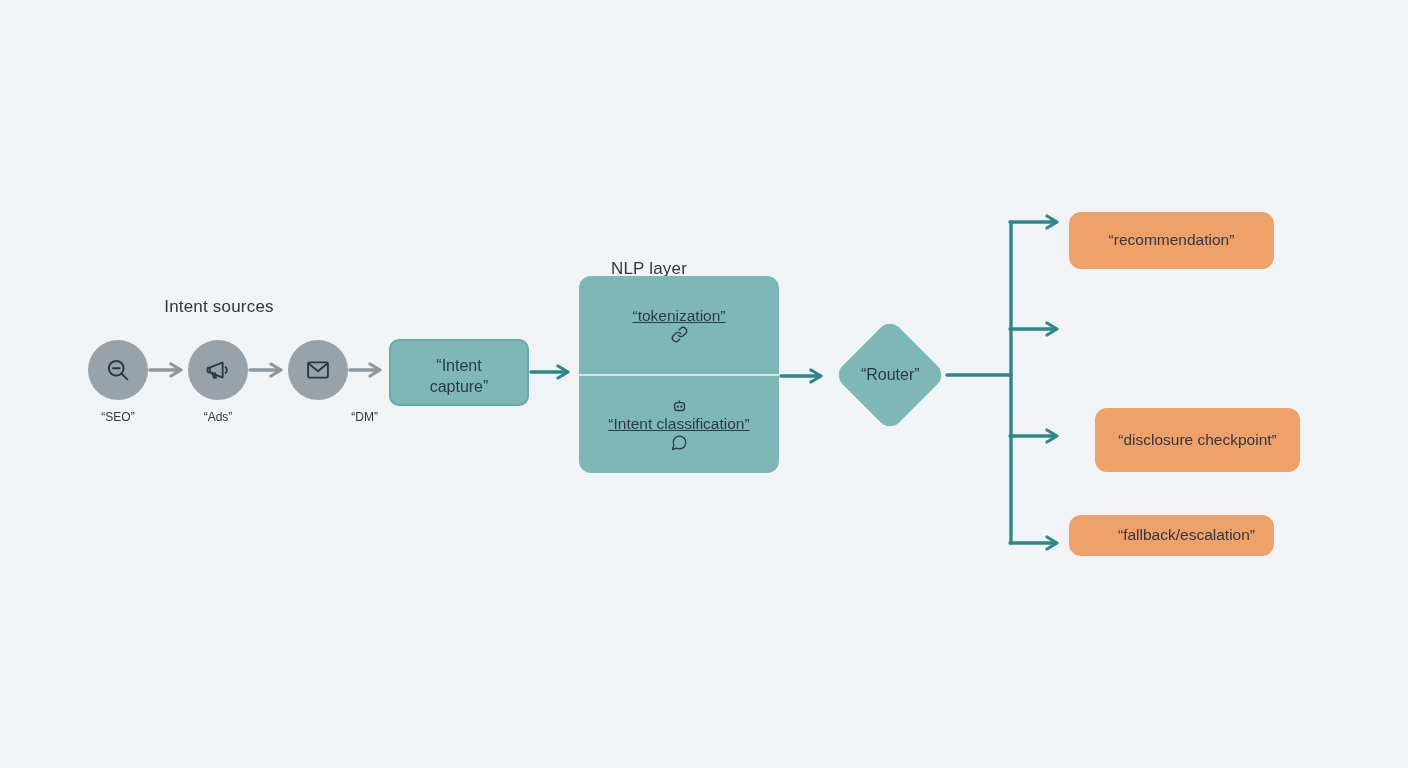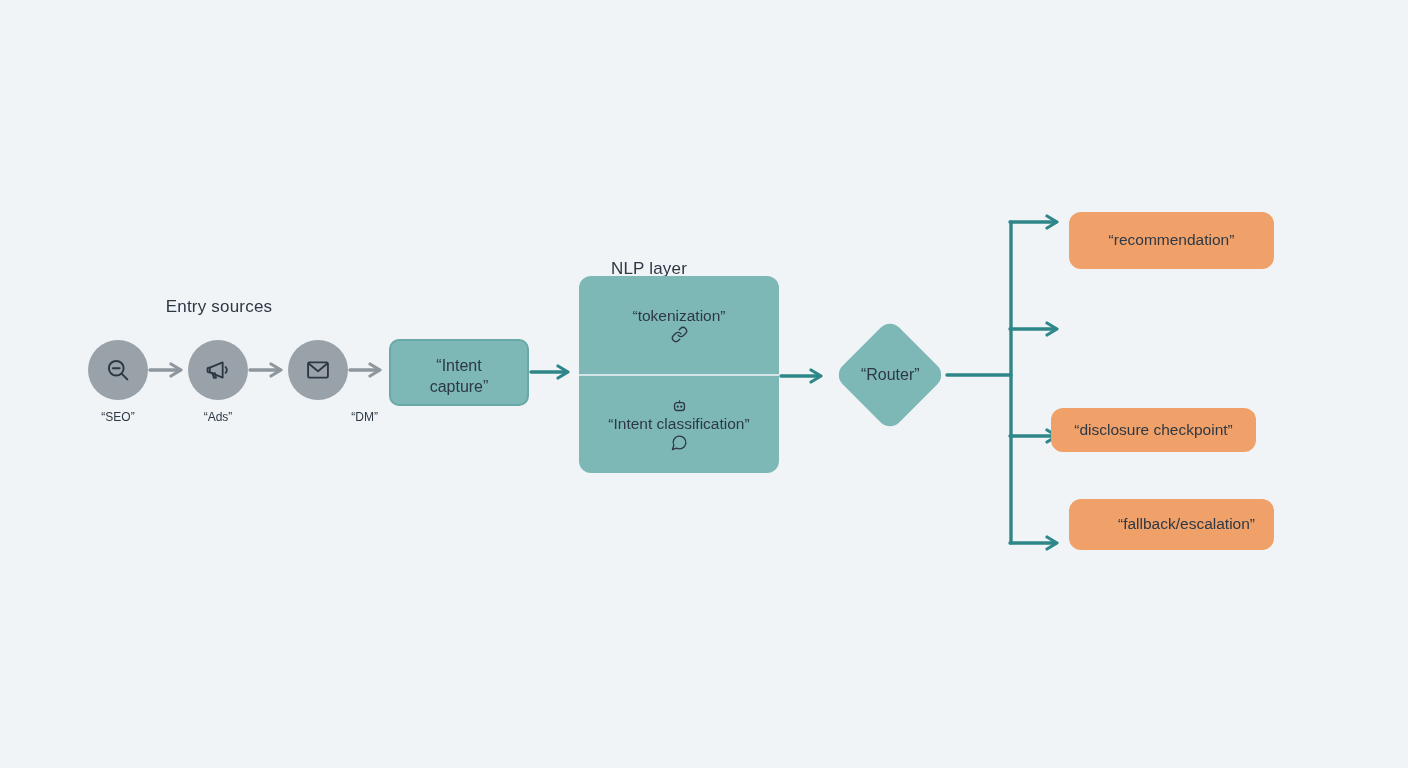--- a/index.html
+++ b/index.html
@@ -26,21 +26,21 @@
     font-size:16px; line-height:1.35; padding:6px 14px;
   }
 
   
   .stack {
     background:#7db8b6; border-radius:12px; overflow:hidden;
     display:flex; flex-direction:column;
   }
   .stage {
     flex:1; display:flex; flex-direction:column; align-items:center; justify-content:center;
-    gap:1px; font-size:15.5px; text-align:center;
+    gap:1px; font-size:15.5px; text-align:center;text-decoration:underline;
   }
   .stage + .stage { border-top:2px solid rgba(241,244,247,.75); }
   .mini-icon { width:17px; height:17px; display:block; }
 
   
   .diamond {
     width:80px; height:80px; background:#7db8b6; border-radius:13px;
     transform:rotate(45deg); display:flex; align-items:center; justify-content:center;
   }
   .diamond-label { transform:rotate(-45deg); font-size:16px; white-space:nowrap; }
@@ -79,21 +79,21 @@
       <path d="M781 376 H820" marker-end="url(#chevTeal)"></path>
       <path d="M947 375 H1011"></path>
       <path d="M1011 222 V543"></path>
       <path d="M1010 222 H1056" marker-end="url(#chevTeal)"></path>
       <path d="M1010 329 H1056" marker-end="url(#chevTeal)"></path>
       <path d="M1010 436 H1056" marker-end="url(#chevTeal)"></path>
       <path d="M1010 543 H1056" marker-end="url(#chevTeal)"></path>
     </g>
   </svg>
 
-  <div class="abs section-title" style="left:119px; top:297px; width:200px;">Entry sources</div>
+  <div class="abs section-title" style="left:119px; top:297px; width:200px;">Intent sources</div>
 
   <div class="abs src-circle" style="left:88px; top:340px;">
     <svg class="icon" width="28" height="28" viewBox="0 0 24 24" fill="none" stroke="#2d3844" stroke-width="1.7" stroke-linecap="round">
       <circle cx="10.5" cy="10.5" r="6.3"></circle>
       <line x1="7.6" y1="10.5" x2="13.4" y2="10.5"></line>
       <line x1="15.3" y1="15.3" x2="20" y2="20"></line>
     </svg>
   </div>
   <div class="abs src-label" style="left:58px; top:410px;">“SEO”</div>
 
@@ -148,21 +148,21 @@
 
   <div class="abs diamond" style="left:850px; top:335px;">
     <span class="diamond-label">“Router”</span>
   </div>
 
   <div class="abs out-box" style="left:1069px; top:212px; height:57px;">
     <span>“recommendation”</span>
   </div>
 
 
-  <div class="abs out-box" style="left:1051px; top:408px; height:44px;">
+  <div class="abs out-box" style="left:1095px; top:408px; height:64px;">
     <span>“disclosure checkpoint”</span>
   </div>
 
-  <div class="abs out-box" style="left:1069px; top:499px; height:51px;padding-left:40px;">
+  <div class="abs out-box" style="left:1069px; top:515px; height:41px;padding-left:40px;">
     <span>“fallback/escalation”</span>
   </div>
 
 </div>
 
 </body></html>

